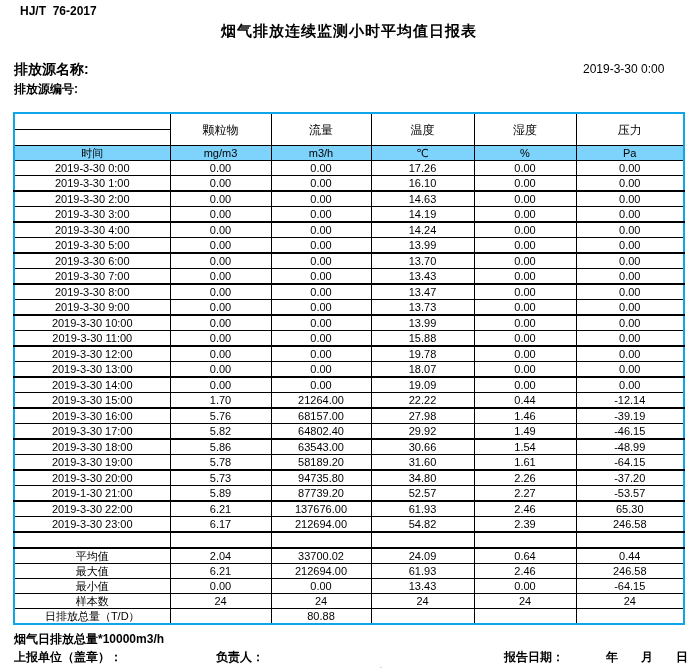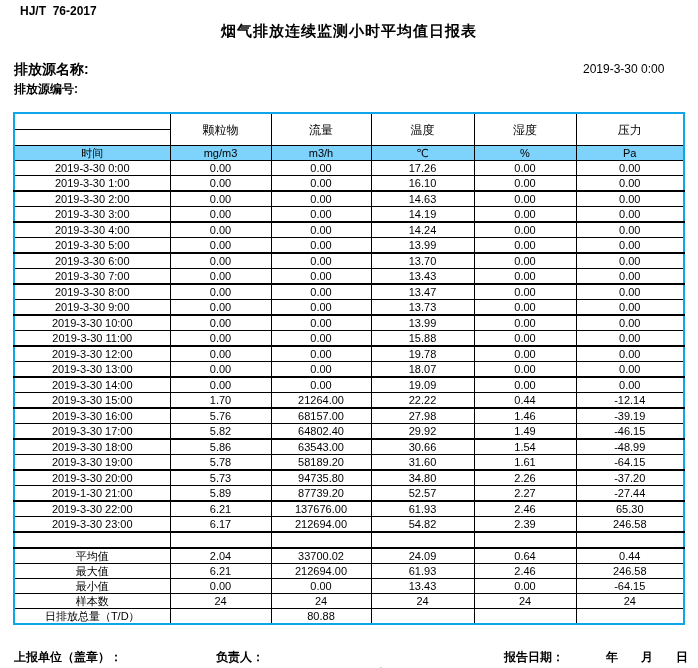--- a/index.html
+++ b/index.html
@@ -276,21 +276,21 @@
           <td>34.80</td>
           <td>2.26</td>
           <td>-37.20</td>
         </tr>
         <tr class="hour">
           <td>2019-1-30 21:00</td>
           <td>5.89</td>
           <td>87739.20</td>
           <td>52.57</td>
           <td>2.27</td>
-          <td>-27.44</td>
+          <td>-53.57</td>
         </tr>
         <tr class="hour">
           <td>2019-3-30 22:00</td>
           <td>6.21</td>
           <td>137676.00</td>
           <td>61.93</td>
           <td>2.46</td>
           <td>65.30</td>
         </tr>
         <tr class="hour">
@@ -345,20 +345,21 @@
           <td>日排放总量（T/D）</td>
           <td></td>
           <td>80.88</td>
           <td></td>
           <td></td>
           <td></td>
         </tr>
       </tbody>
   </table>
 
+  <div class="footer-note">烟气日排放总量*10000m3/h</div>
 
   <div class="sign-line">
     <span class="lbl-unit">上报单位（盖章）：</span>
     <span class="lbl-resp">负责人：</span>
     <span class="lbl-reporter">报告人：</span>
     <span class="lbl-date">报告日期：</span>
     <span class="lbl-year">年</span>
     <span class="lbl-month">月</span>
     <span class="lbl-day">日</span>
   </div>

